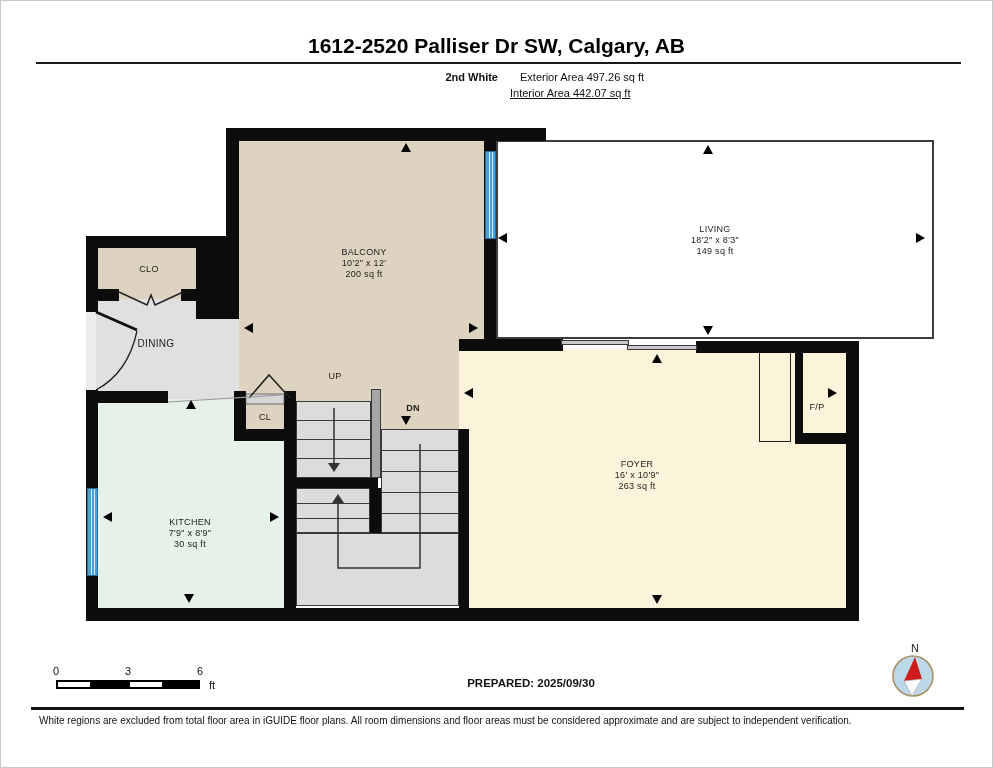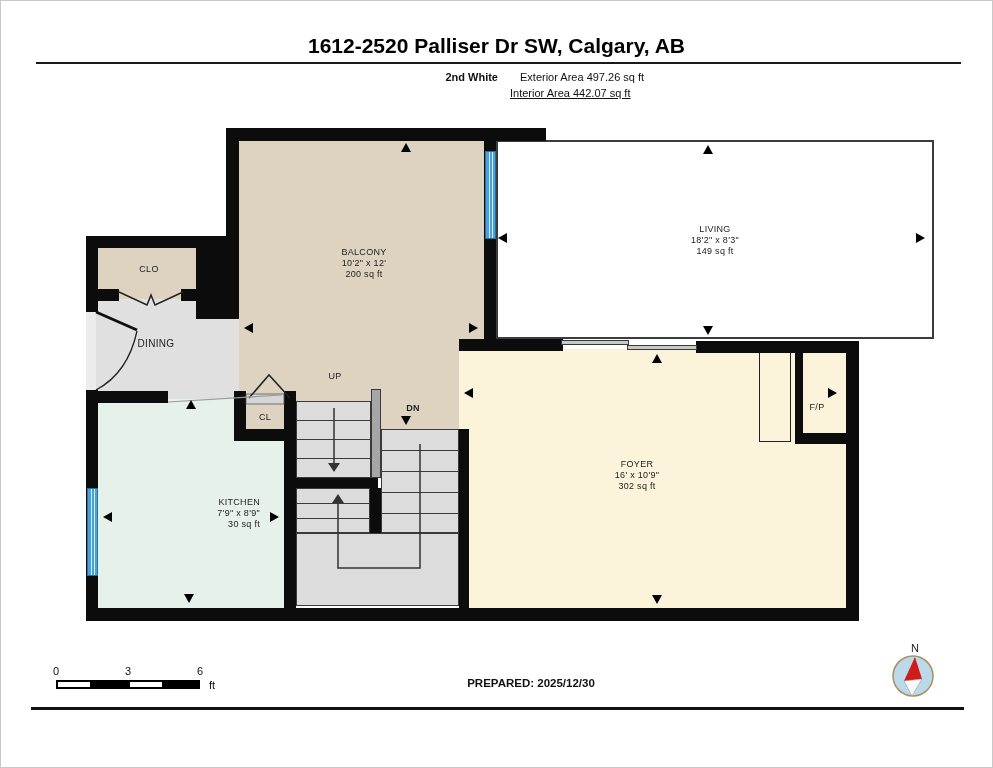--- a/index.html
+++ b/index.html
@@ -115,50 +115,51 @@
   <div class="lbl" style="left:293px;top:246px;width:140px;">
     <div>BALCONY</div>
     <div>10'2" x 12'</div>
     <div>200 sq ft</div>
   </div>
   <div class="lbl" style="left:644px;top:223px;width:140px;">
     <div>LIVING</div>
     <div>18'2" x 8'3"</div>
     <div>149 sq ft</div>
   </div>
-  <div class="lbl" style="left:119px;top:496px;width:140px;text-align:right;">
+  <div class="lbl" style="left:119px;top:516px;width:140px;">
     <div>KITCHEN</div>
     <div>7'9" x 8'9"</div>
     <div>30 sq ft</div>
   </div>
   <div class="lbl" style="left:566px;top:458px;width:140px;">
     <div>FOYER</div>
     <div>16' x 10'9"</div>
-    <div>302 sq ft</div>
+    <div>263 sq ft</div>
   </div>
   <div class="lbl" style="left:115px;top:337px;width:80px;font-size:10px;">DINING</div>
   <div class="lbl" style="left:108px;top:263px;width:80px;">CLO</div>
   <div class="lbl" style="left:234px;top:411px;width:60px;">CL</div>
   <div class="lbl" style="left:304px;top:370px;width:60px;">UP</div>
   <div class="lbl" style="left:382px;top:402px;width:60px;font-weight:bold;">DN</div>
   <div class="lbl" style="left:786px;top:401px;width:60px;">F/P</div>
 
   <div class="tick" style="left:45px;top:664px;">0</div>
   <div class="tick" style="left:117px;top:664px;">3</div>
   <div class="tick" style="left:189px;top:664px;">6</div>
   <div class="seg" style="left:55px;top:679px;width:36px;background:#fff;border:2px solid #000;"></div>
   <div class="seg" style="left:91px;top:679px;width:36px;background:#000;"></div>
   <div class="seg" style="left:127px;top:679px;width:36px;background:#fff;border:2px solid #000;"></div>
   <div class="seg" style="left:163px;top:679px;width:36px;background:#000;"></div>
   <div class="sub" style="left:208px;top:678px;">ft</div>
 
-  <div class="sub" style="left:400px;top:676px;width:260px;text-align:center;font-weight:bold;font-size:11.5px;">PREPARED: 2025/12/30</div>
+  <div class="sub" style="left:400px;top:676px;width:260px;text-align:center;font-weight:bold;font-size:11.5px;">PREPARED: 2025/09/30</div>
 
   <svg class="abs" width="60" height="64" viewBox="0 0 60 64" style="left:884px;top:638px;z-index:8;">
     <text x="26" y="13" font-size="11" font-family="Liberation Sans, sans-serif" fill="#222">N</text>
     <circle cx="28" cy="37" r="20" fill="#bcd9ea" stroke="#a88f60" stroke-width="1.5"></circle>
     <polygon points="30,18 19,42 37,40" fill="#cf1b1b"></polygon>
     <polygon points="19,42 37,40 27,57" fill="#fafafa" stroke="#999" stroke-width="0.6"></polygon>
   </svg>
 
   <div id="footer-rule"></div>
+  <div id="disclaimer">White regions are excluded from total floor area in iGUIDE floor plans. All room dimensions and floor areas must be considered approximate and are subject to independent verification.</div>
 
 </div>
 
 </body></html>

